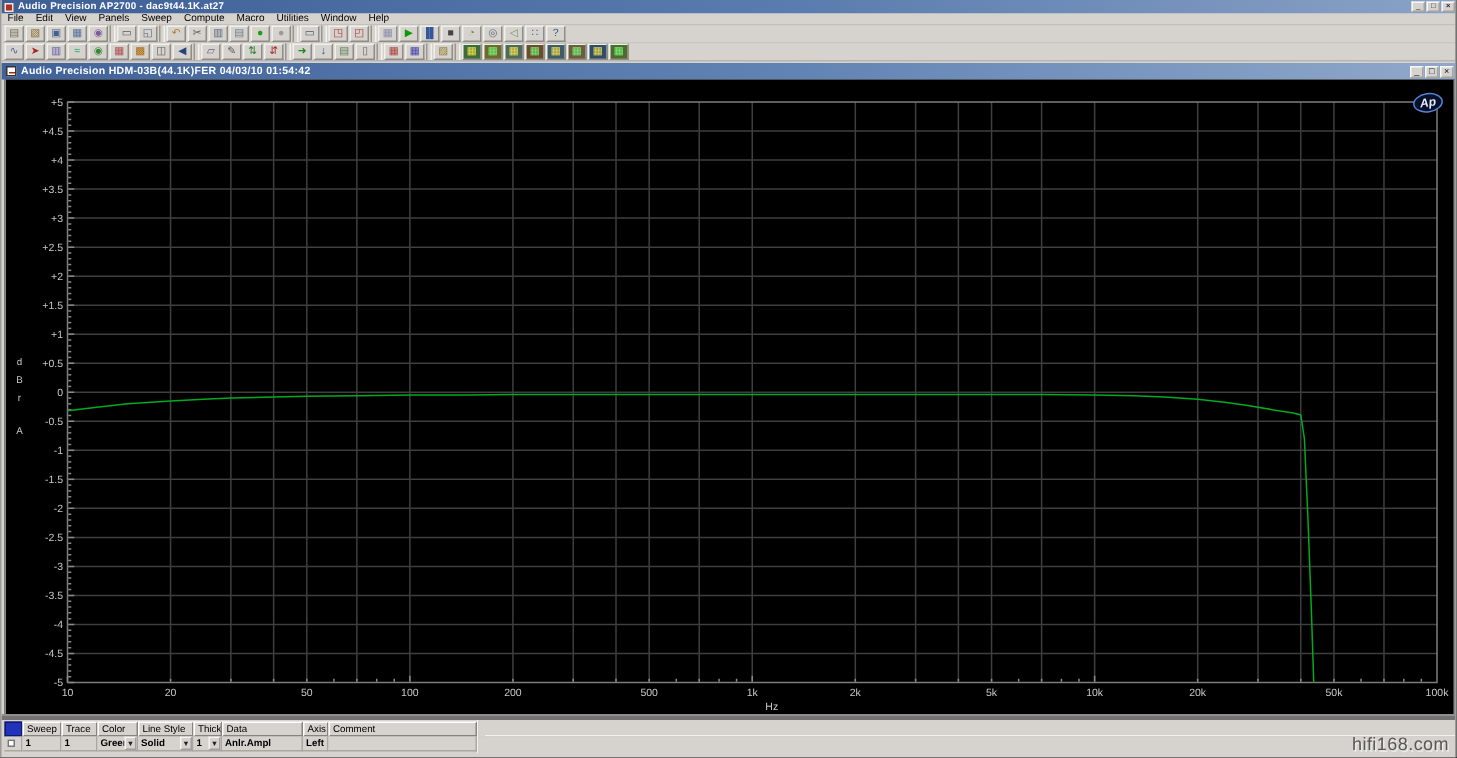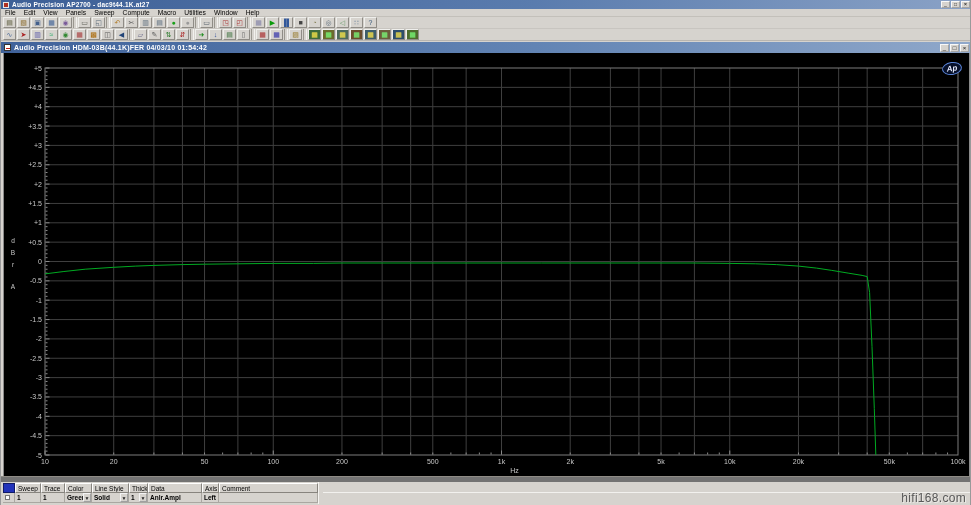--- a/index.html
+++ b/index.html
@@ -58,21 +58,21 @@
   .ap-logo {
     position:absolute; right:7px; top:9px; width:20px; height:13px;
     border:1px solid #5a84d8; border-radius:50%;
     color:#e8ecff; font-size:8px; font-style:italic; font-weight:bold;
     display:flex; align-items:center; justify-content:center;
     background:#06102a; transform:rotate(-8deg);
   }
   
   .bottom-panel {
     position:absolute; left:0; top:477px; width:971px; height:28px;
-    background:#d6d3ce; border-top:5px solid #737373; box-shadow:0 -1px 0 #8f8c86;
+    background:#d6d3ce; border-top:3px solid #737373; box-shadow:0 -1px 0 #8f8c86;
   }
   .blue-chip { position:absolute; left:2px; top:1px; width:12px; height:10px; background:#2233bb; border:1px solid #101a66; }
   .tbl-hdr, .tbl-cell { position:absolute; font-size:6.5px; color:#000; overflow:hidden; white-space:nowrap; }
   .tbl-hdr {
     top:1px; height:10px; line-height:9px; padding-left:2px; background:#d6d3ce;
     border-top:1px solid #fff; border-left:1px solid #fff;
     border-right:1px solid #87847e; border-bottom:1px solid #87847e;
   }
   .tbl-cell {
     top:11px; height:10px; line-height:9px; padding-left:2px; background:#d6d3ce;

